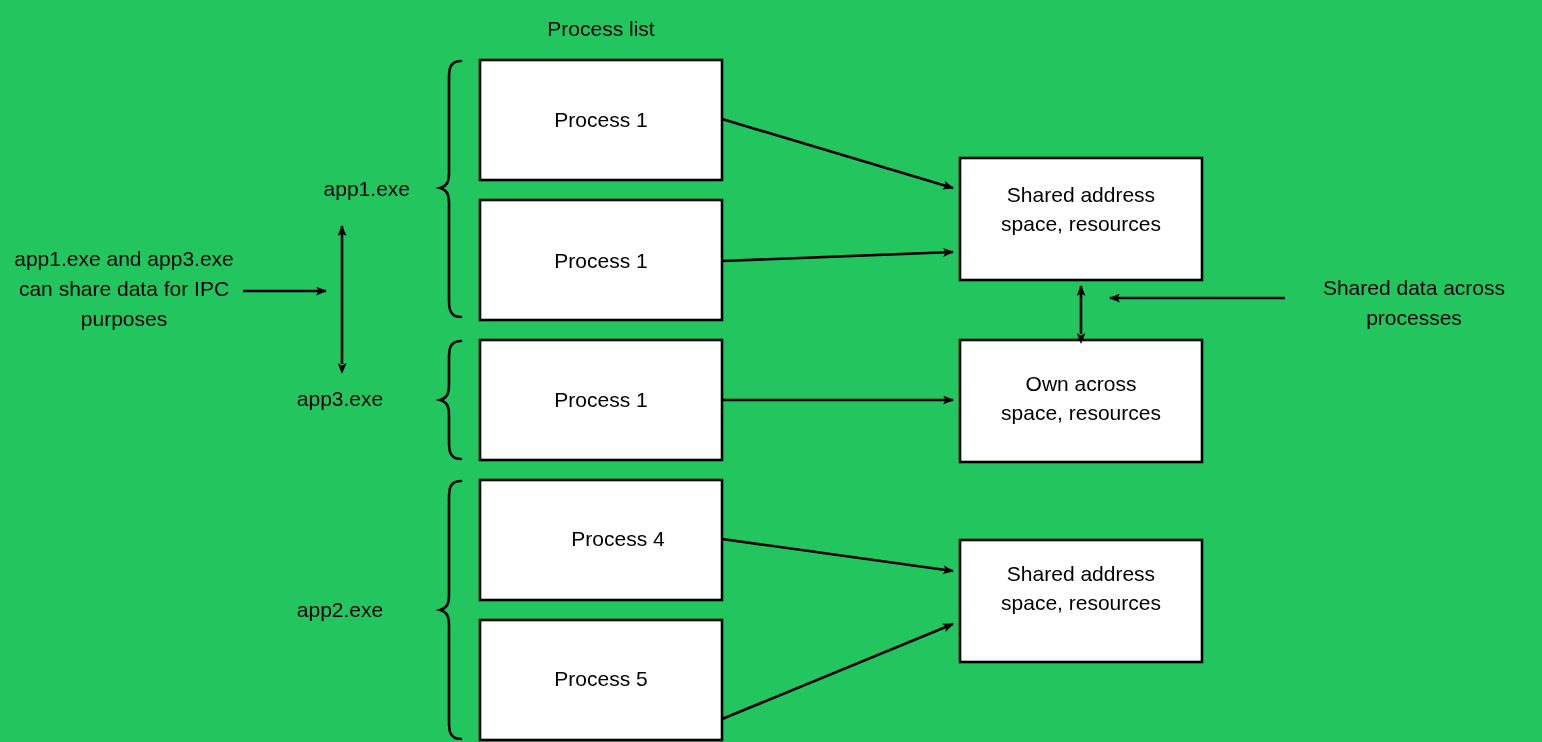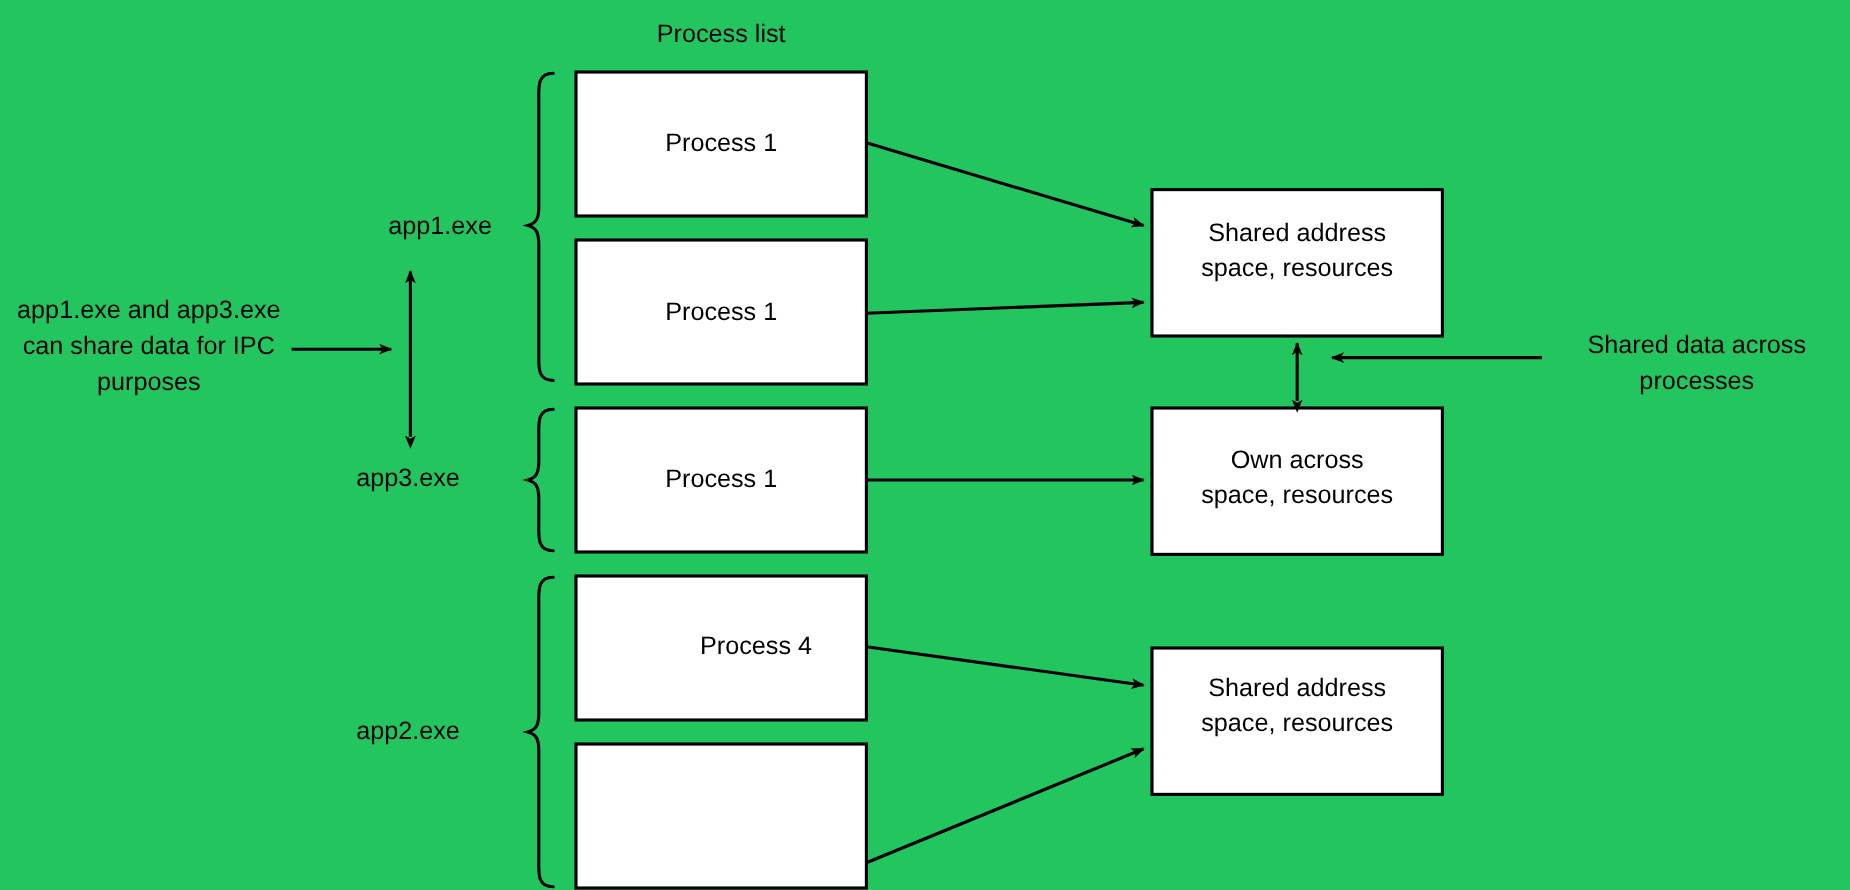--- a/index.html
+++ b/index.html
@@ -96,21 +96,22 @@
 
   <div class="lbl multi" style="left:1296px; top:273px; width:236px;"><span>Shared data across processes</span></div>
 
   <div class="lbl" style="left:270px; top:174px; width:140px;text-align:right;">app1.exe</div>
   <div class="lbl" style="left:270px; top:384px; width:140px;">app3.exe</div>
   <div class="lbl" style="left:270px; top:595px; width:140px;text-align:center;">app2.exe</div>
 
   <div class="box-label" style="left:480px; top:105px; width:242px;">Process 1</div>
   <div class="box-label" style="left:480px; top:246px; width:242px;">Process 1</div>
   <div class="box-label" style="left:480px; top:385px; width:242px;">Process 1</div>
-  <div class="box-label" style="left:492px; top:524px; width:276px;">Process 4</div>
+  <div class="box-label" style="left:480px; top:524px; width:276px;">Process 4</div>
+  <div class="box-label" style="left:480px; top:664px; width:242px;">Process 5</div>
 
   <div class="box-label" style="left:960px; top:180px; width:242px;">
     <div>Shared address</div>
     <div>space, resources</div>
   </div>
 
   <div class="box-label" style="left:960px; top:369px; width:242px;">
     <div>Own across</div>
     <div>space, resources</div>
   </div>

